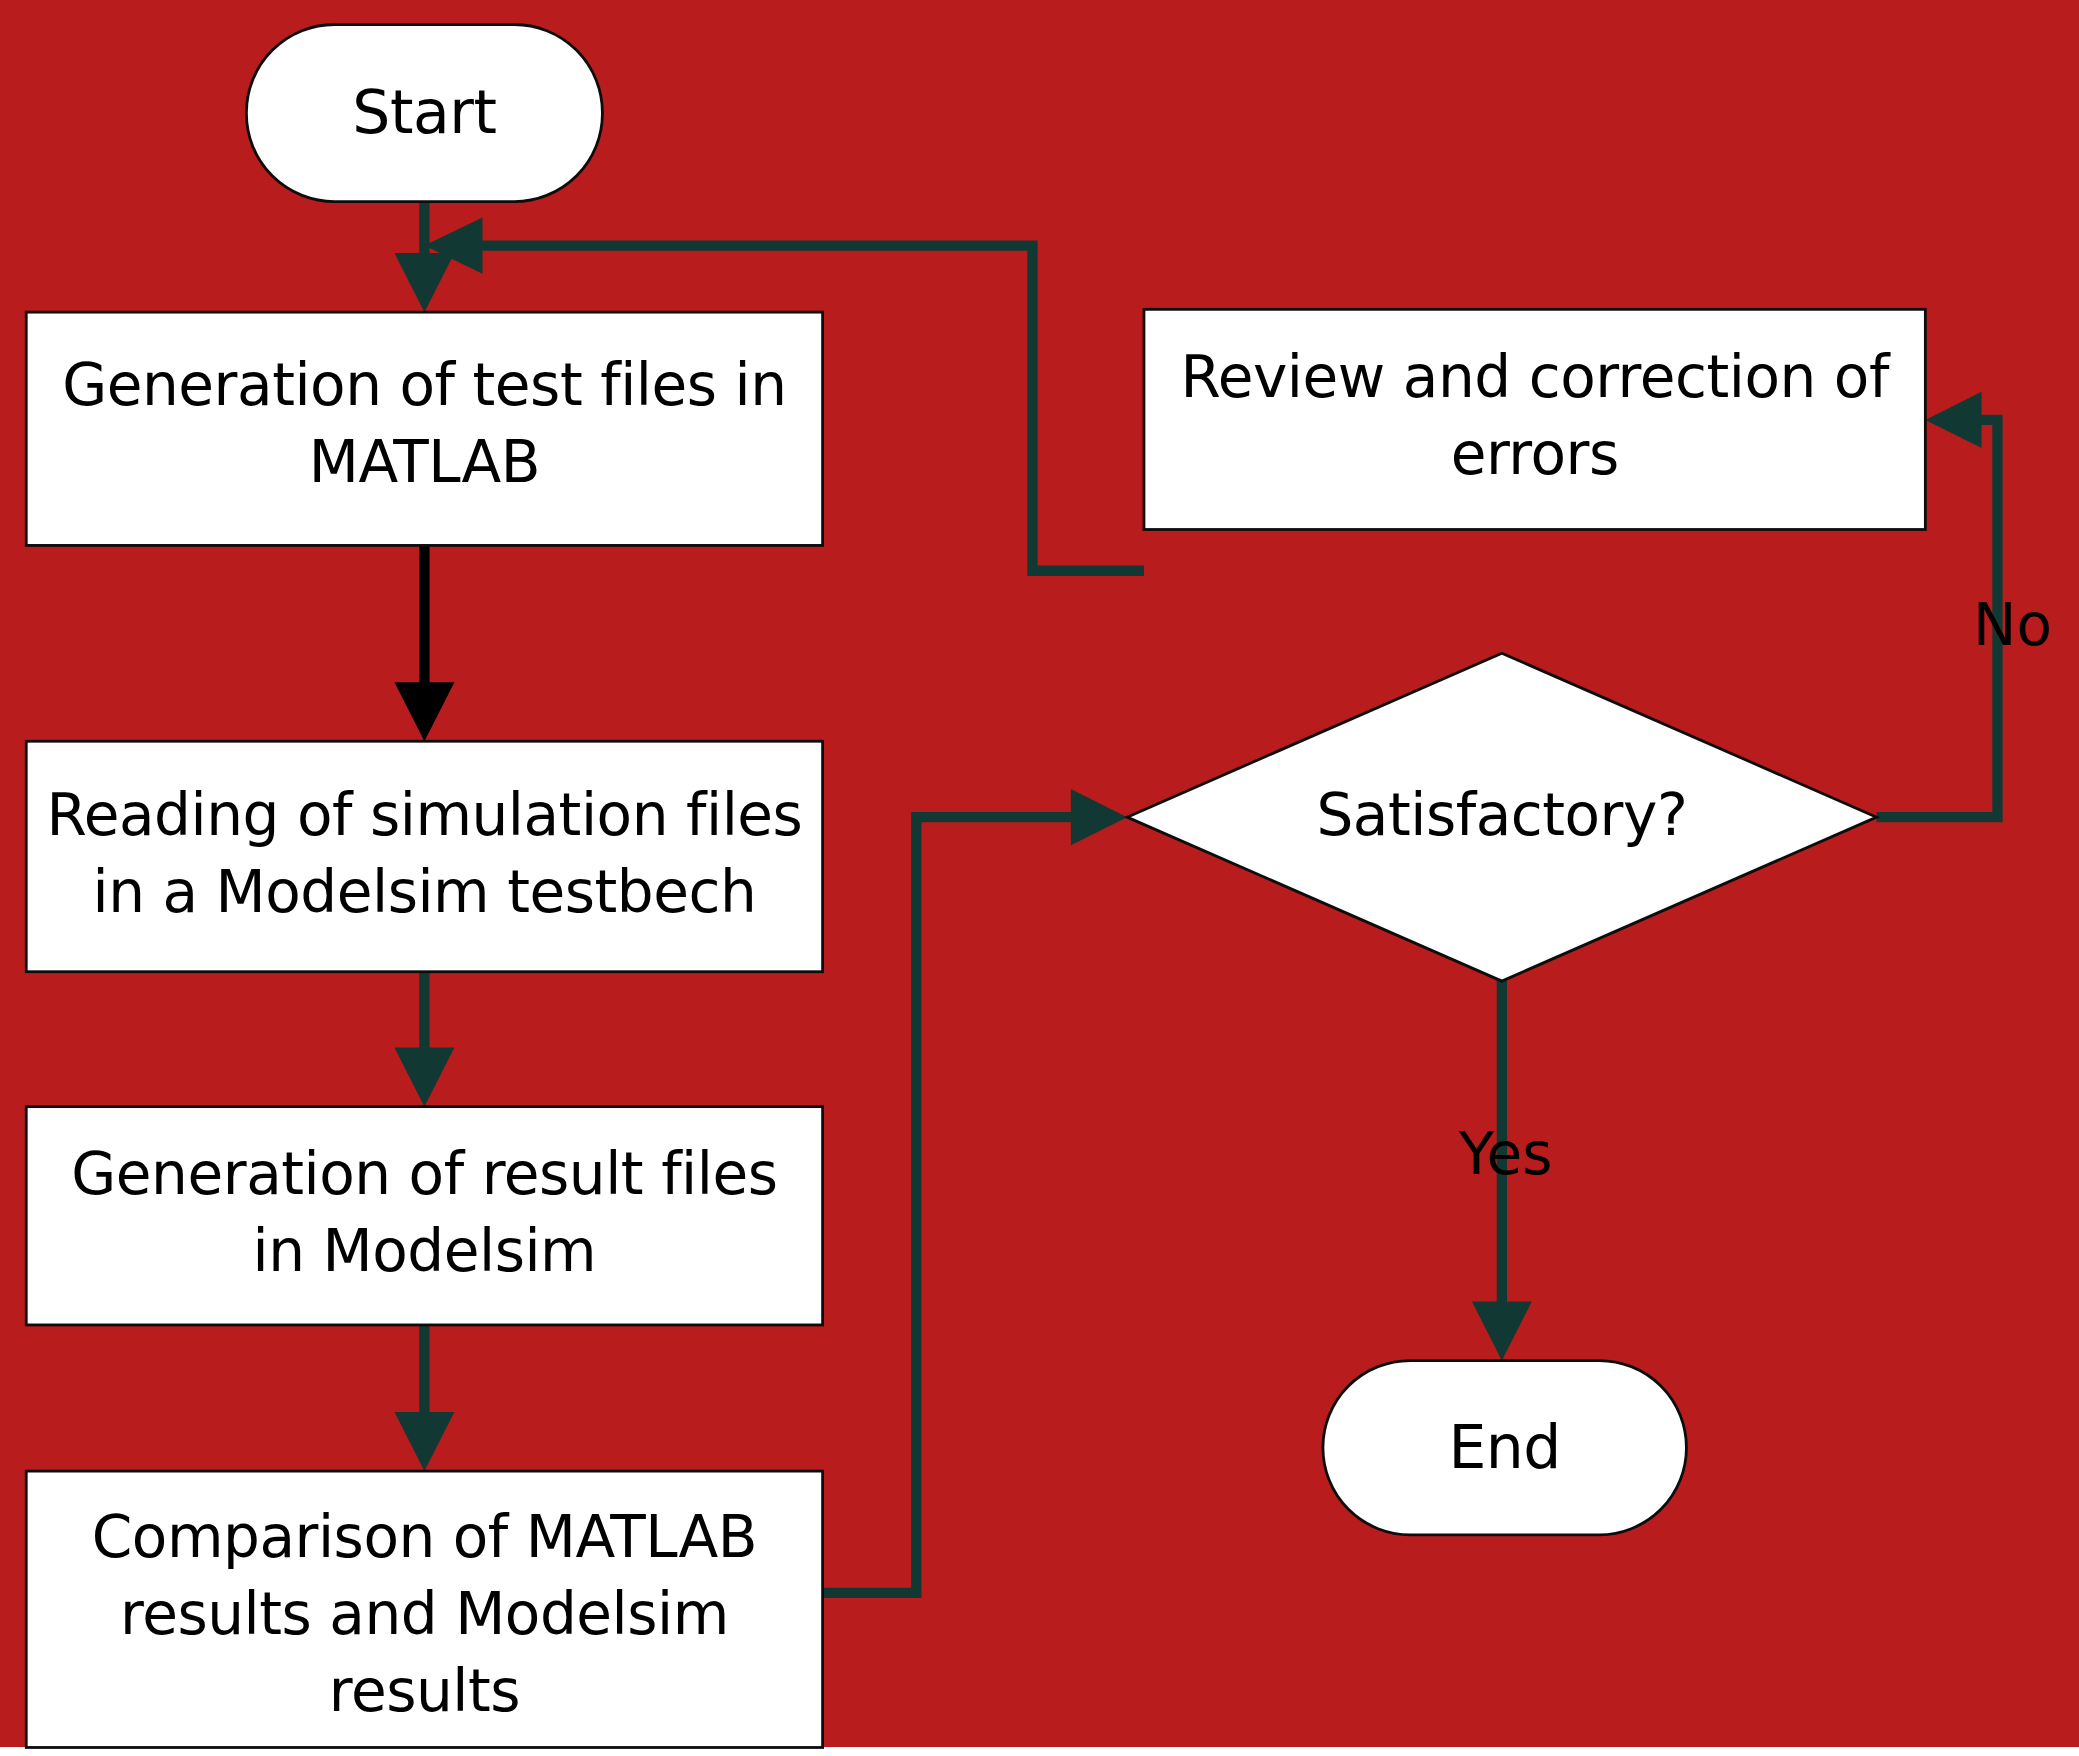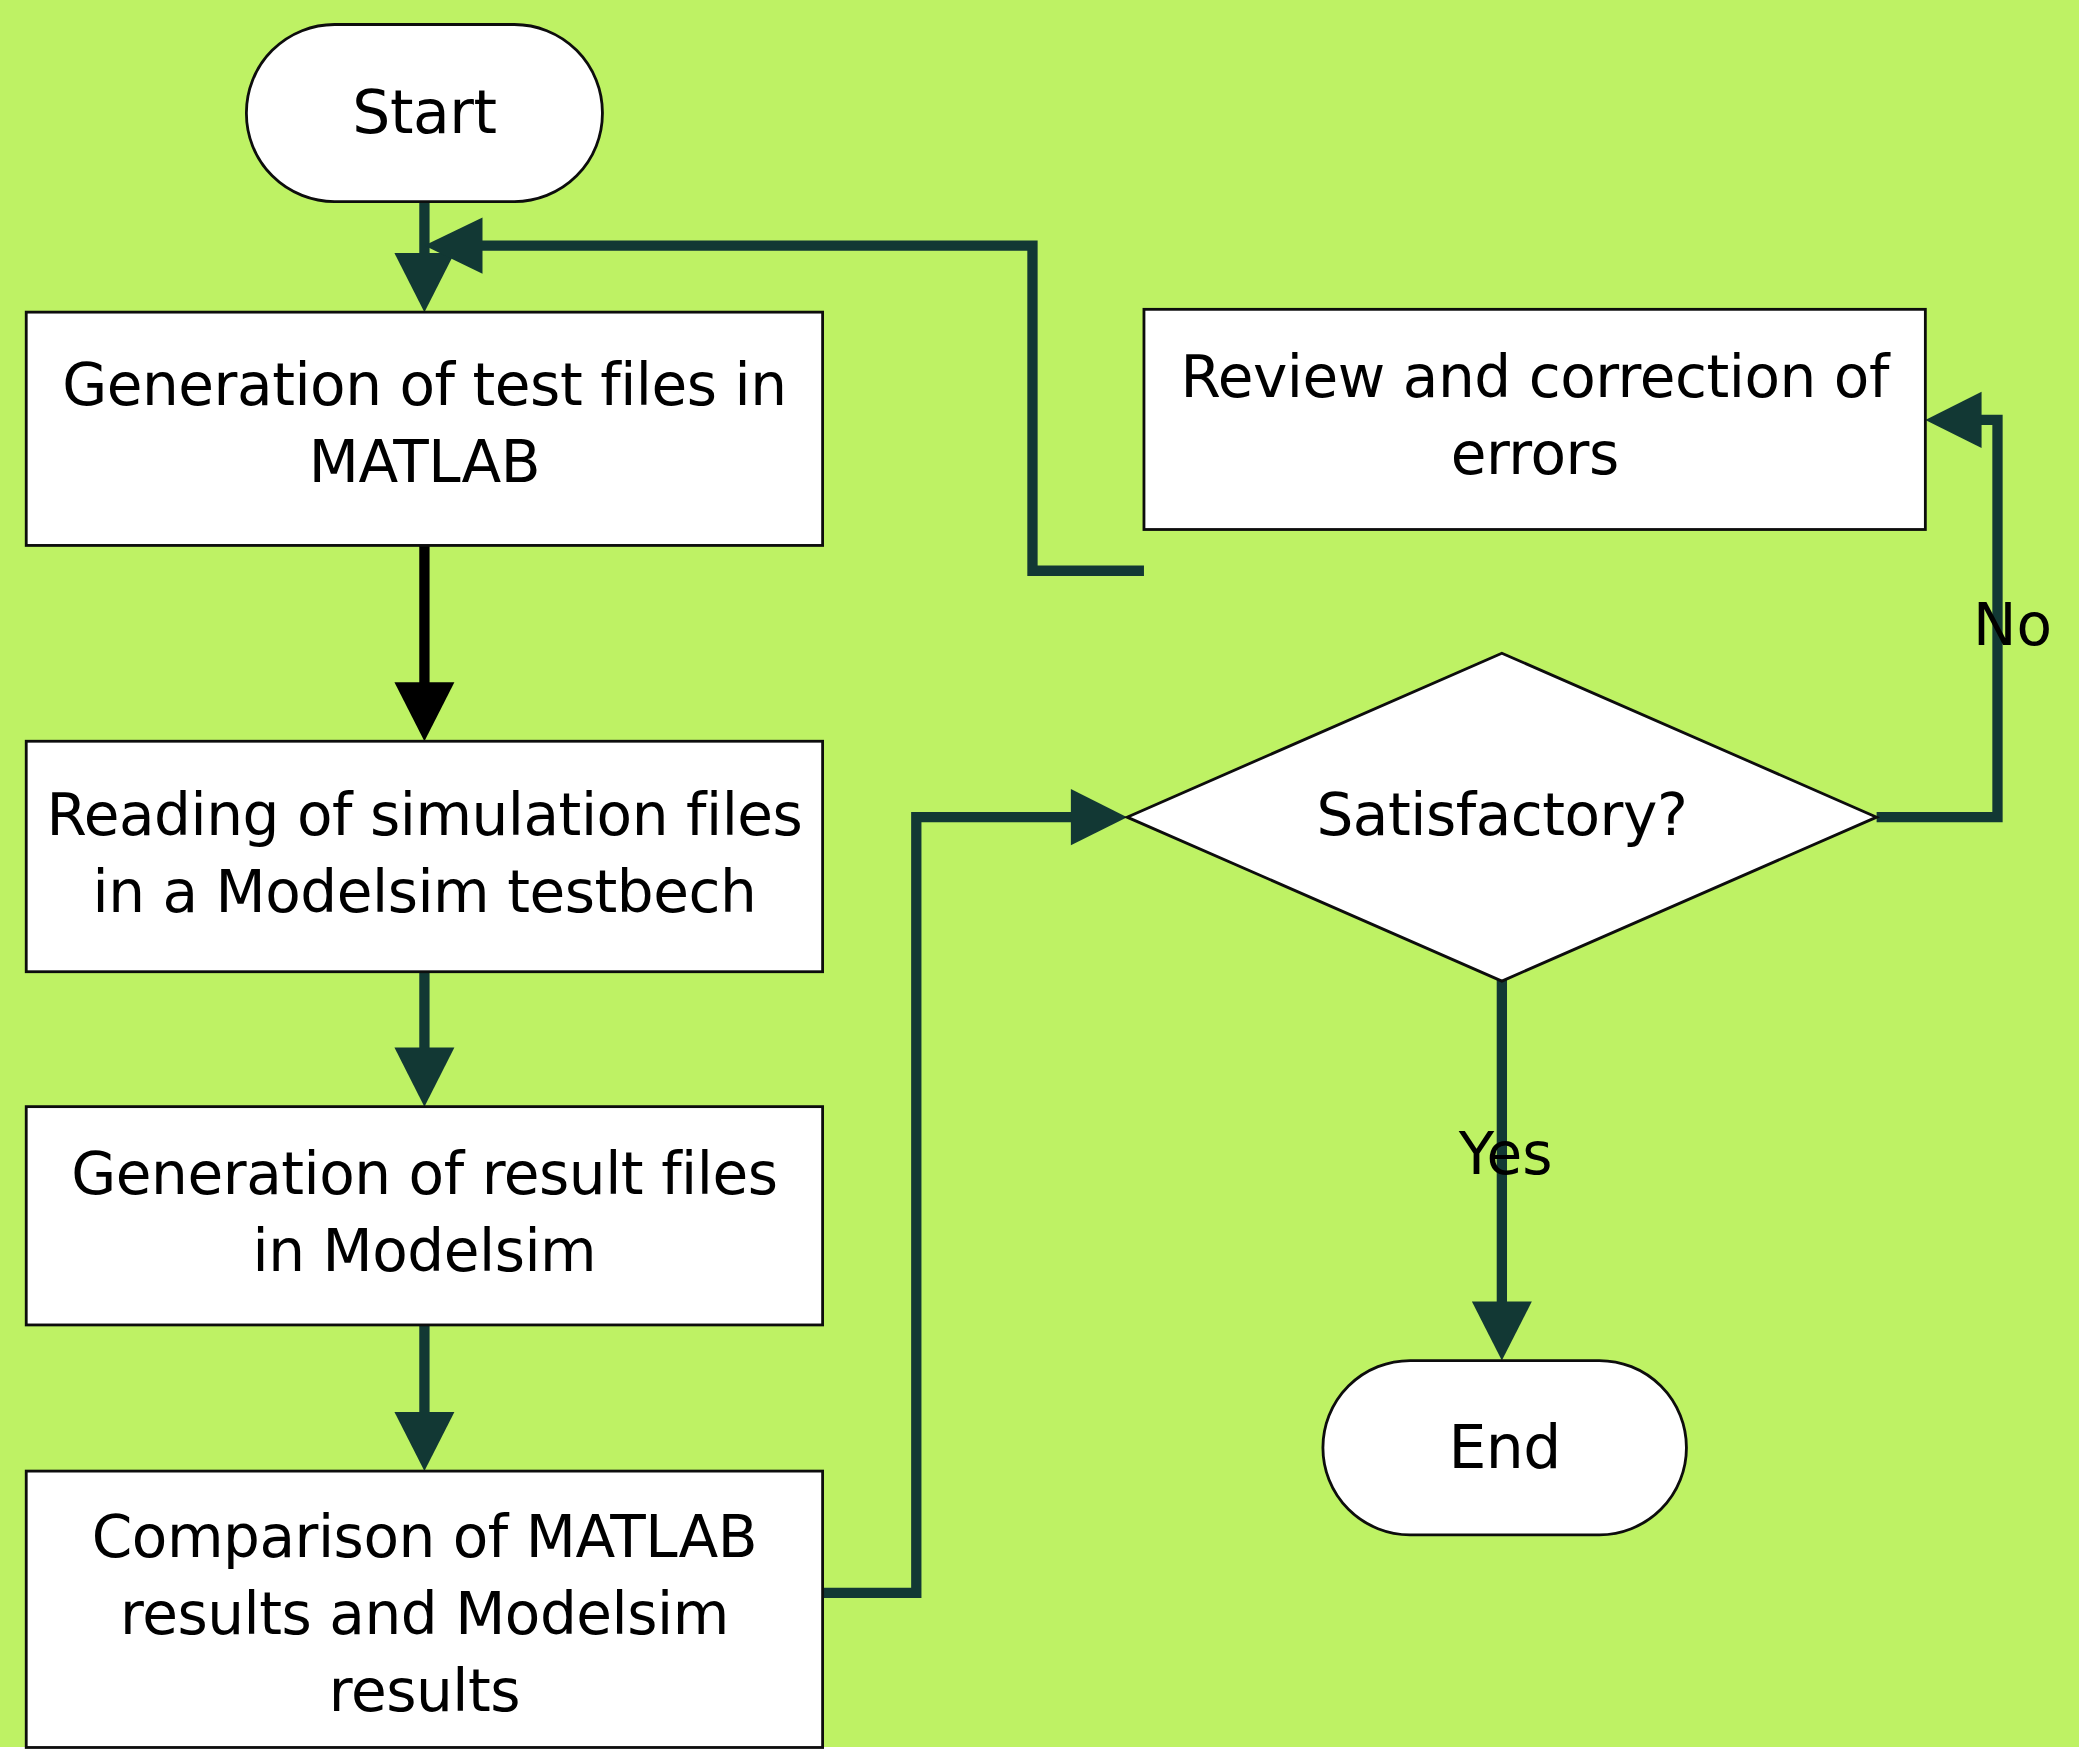--- a/index.html
+++ b/index.html
@@ -11,21 +11,21 @@
   body {
     width: 2079px;
     height: 1757px;
     overflow: hidden;
     font-family: "DejaVu Sans", sans-serif;
   }
   #flow-root {
     position: relative;
     width: 2079px;
     height: 1747px;
-    background: #bef264;
+    background: #b91c1c;
     text-decoration: underline;
   }
   svg#flow-svg {
     position: absolute;
     top: 0;
     left: 0;
     width: 2079px;
     height: 1757px;
     display: block;
   }

